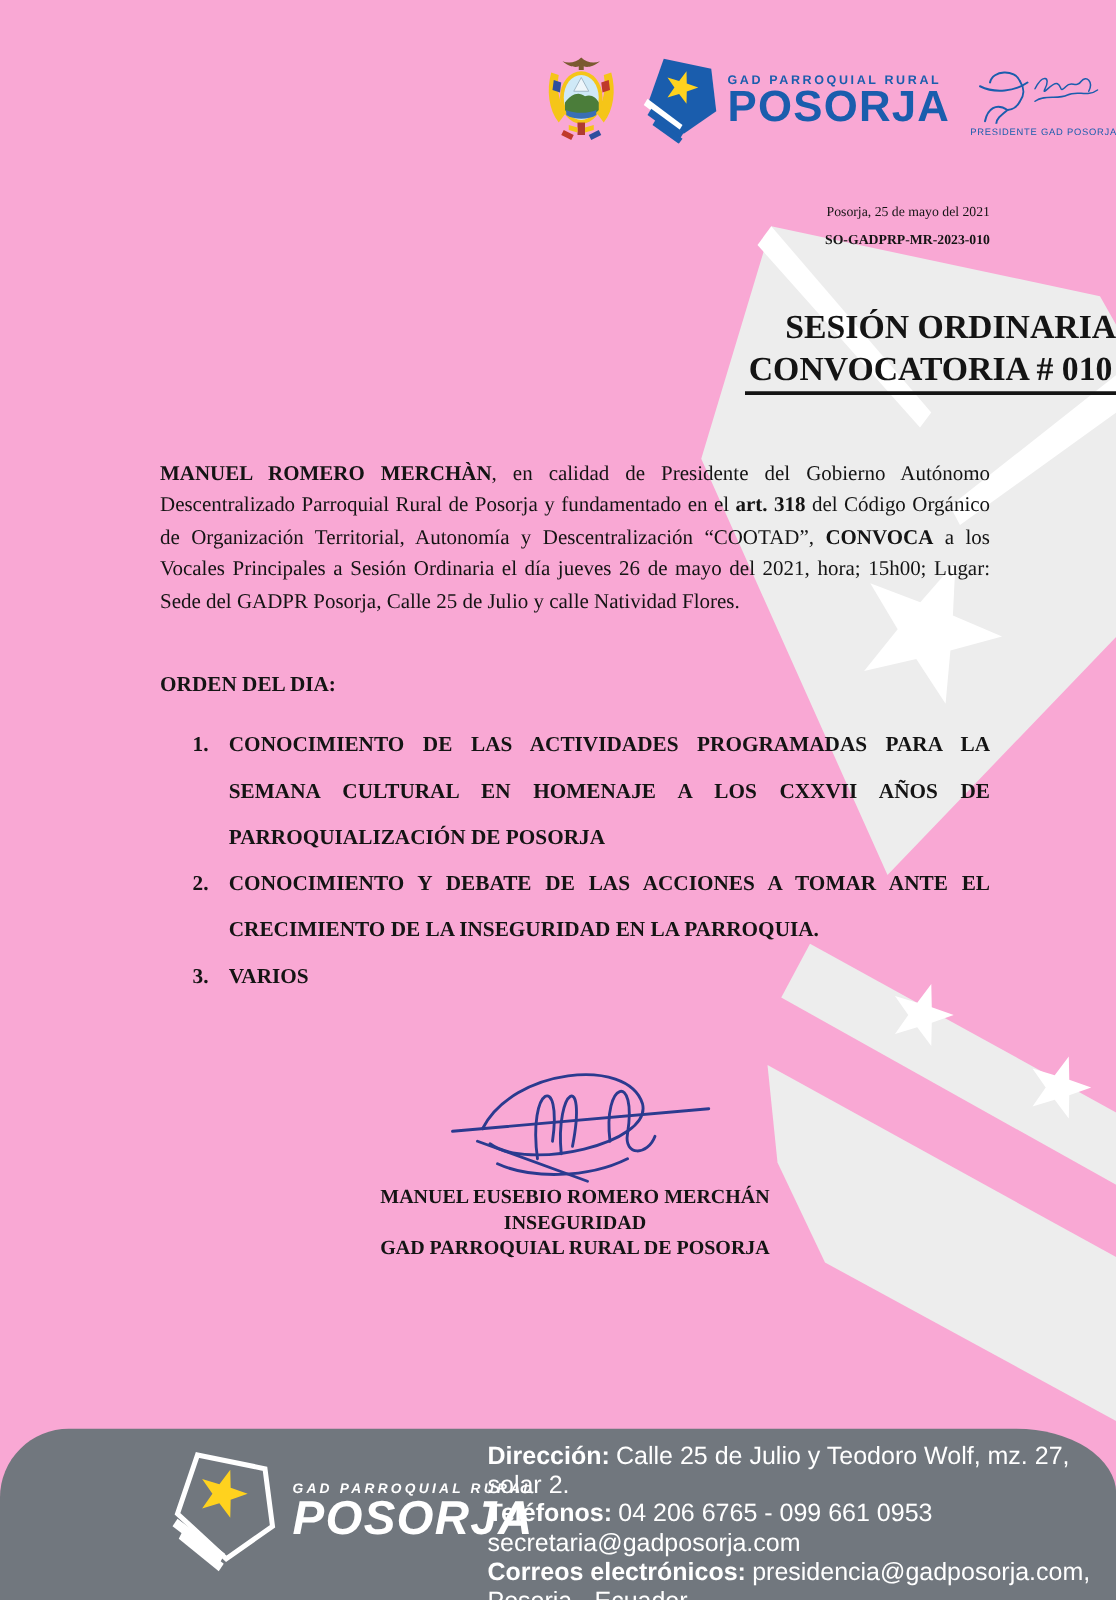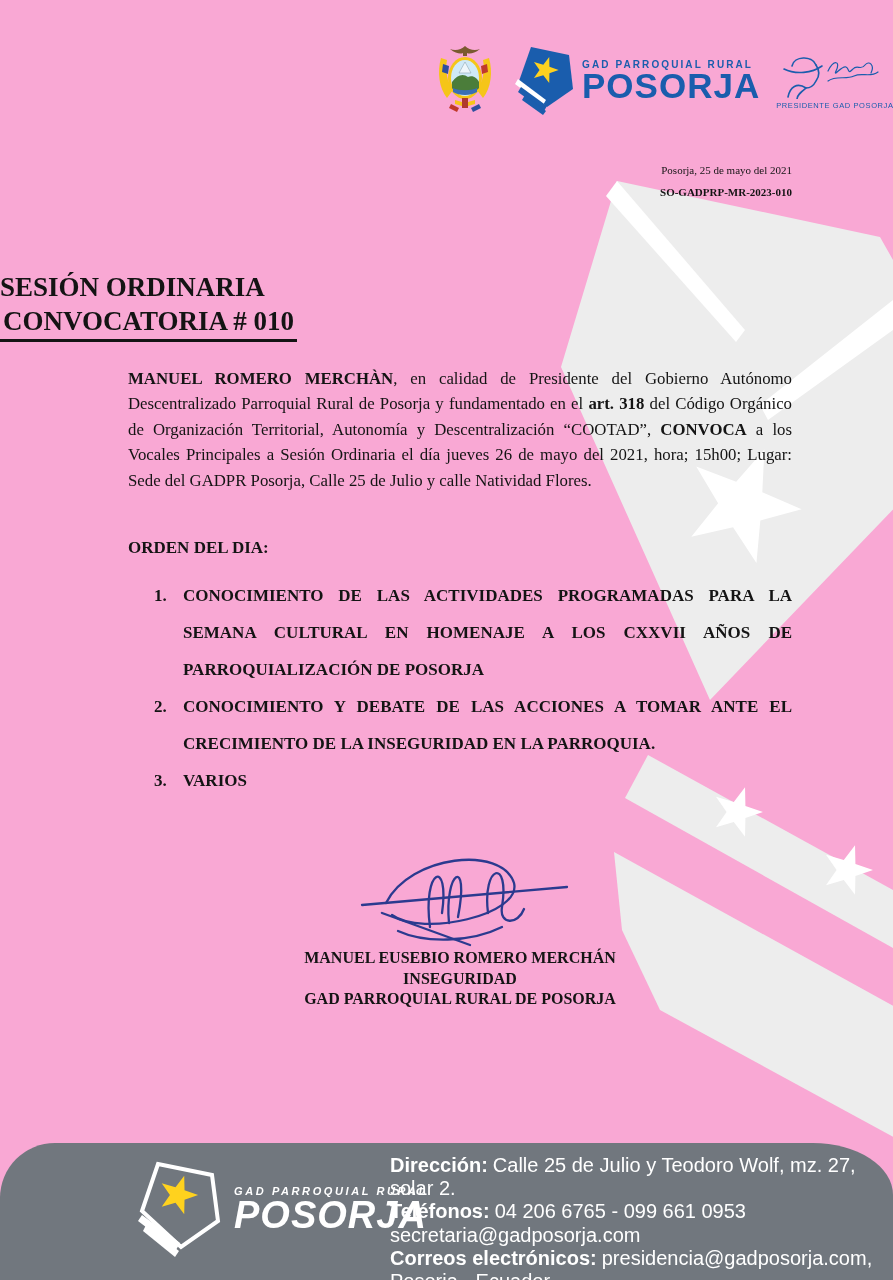--- a/index.html
+++ b/index.html
@@ -18,21 +18,21 @@
   .posorja-logo{display:flex;align-items:center;gap:7px;}
   .logo-text{display:flex;flex-direction:column;justify-content:center;font-family:"Liberation Sans",sans-serif;}
   .logo-top{font-size:10px;font-weight:bold;letter-spacing:2.1px;color:#1a5dad;}
   .logo-name{font-size:35px;font-weight:bold;letter-spacing:1px;color:#1a5dad;line-height:32px;}
   .president-badge{display:flex;flex-direction:column;width:112px;}
   .president-caption{font-family:"Liberation Sans",sans-serif;font-size:7.5px;letter-spacing:.6px;color:#1a5dad;margin-top:2px;white-space:nowrap;}
   
   .date-block{top:159px;right:101px;text-align:right;font-size:11px;line-height:22px;}
   .ref-line{font-weight:bold;}
   
-  .title-block{top:270px;left:0;width:100%;text-align:left;font-weight:bold;font-size:27px;line-height:34px;}
+  .title-block{top:244px;left:0;width:100%;text-align:right;font-weight:bold;font-size:27px;line-height:34px;}
   .title-underlined span{display:inline-block;border-bottom:3px solid #141414;padding:0 3px 1px 3px;}
   
   .intro{top:366px;left:128px;width:664px;font-size:16.8px;line-height:25.4px;text-align:justify;margin:0;}
   .agenda-heading{top:538px;left:128px;font-size:17px;font-weight:bold;}
   .agenda-list{top:577px;left:154px;width:638px;}
   .agenda-item{display:flex;font-weight:bold;font-size:17px;line-height:37px;}
   .agenda-num{width:29px;flex:none;}
   .agenda-text{flex:1;text-align:justify;}
   
   .sig-scribble{top:841px;left:352px;}

